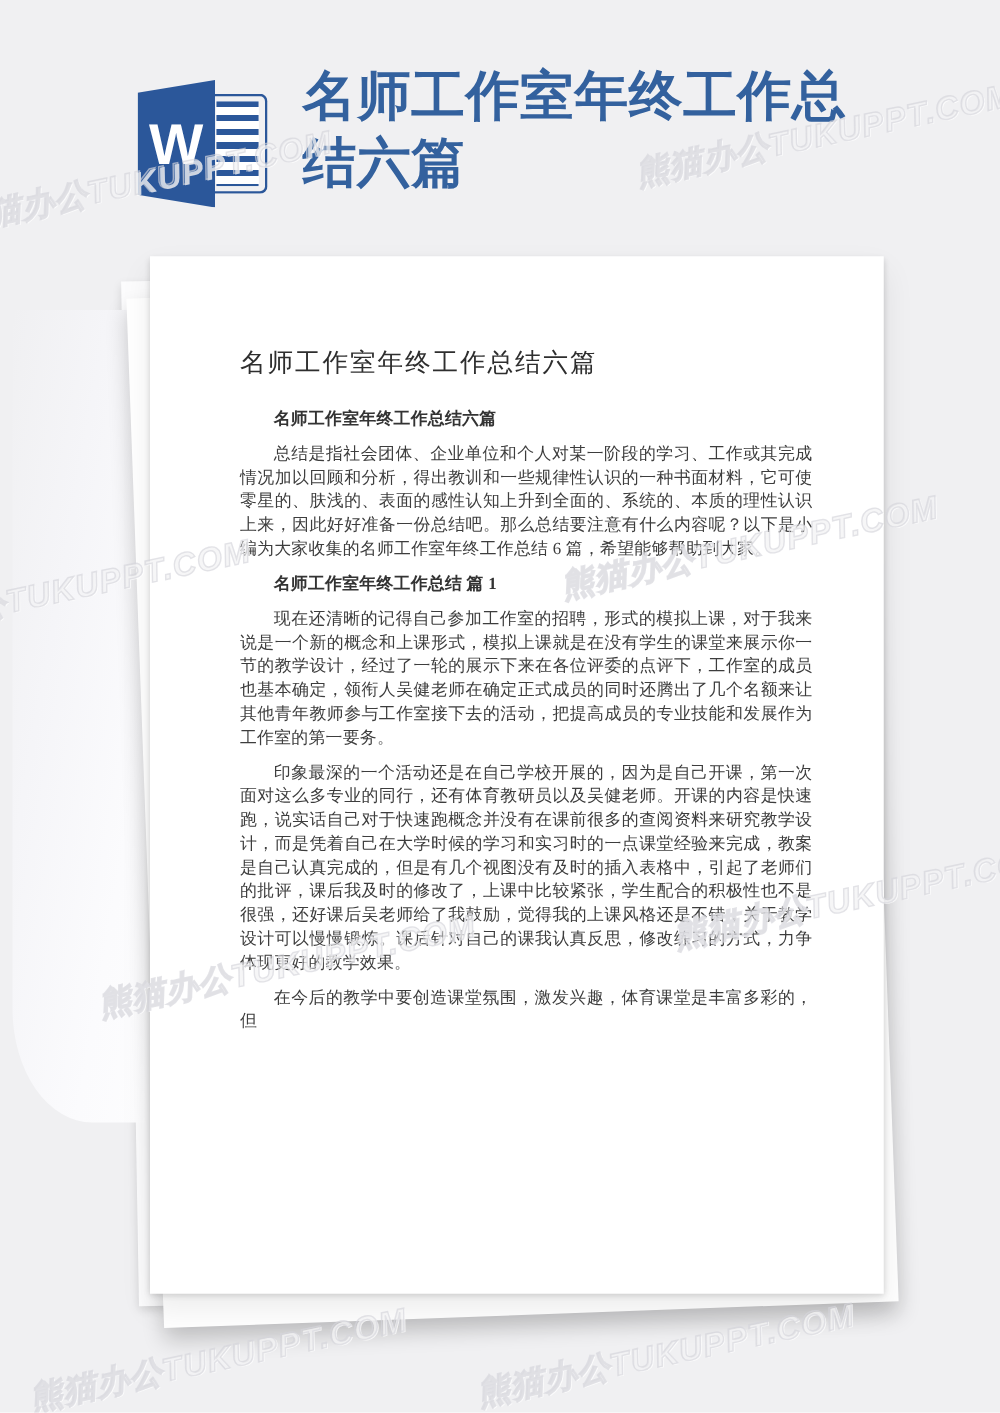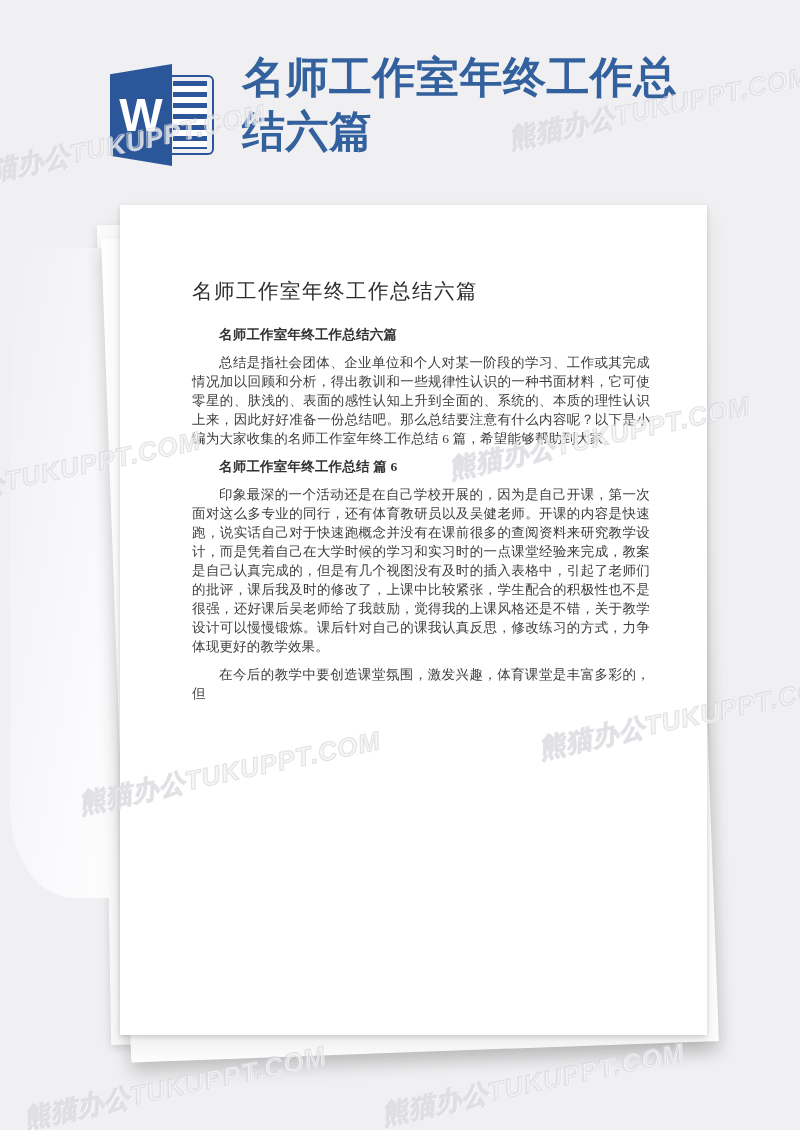--- a/index.html
+++ b/index.html
@@ -111,21 +111,22 @@
 
   <div class="pages">
     <div class="sheet back2"></div>
     <div class="left-curl"></div>
     <div class="sheet back1"></div>
 
     <div class="sheet page-main">
       <h2 class="doc-title">名师工作室年终工作总结六篇</h2>
       <p class="block bold">名师工作室年终工作总结六篇</p>
       <p class="block">总结是指社会团体、企业单位和个人对某一阶段的学习、工作或其完成情况加以回顾和分析，得出教训和一些规律性认识的一种书面材料，它可使零星的、肤浅的、表面的感性认知上升到全面的、系统的、本质的理性认识上来，因此好好准备一份总结吧。那么总结要注意有什么内容呢？以下是小编为大家收集的名师工作室年终工作总结 6 篇，希望能够帮助到大家。</p>
-      <p class="block bold">名师工作室年终工作总结 篇 6</p>
+      <p class="block bold">名师工作室年终工作总结 篇 1</p>
+      <p class="block">现在还清晰的记得自己参加工作室的招聘，形式的模拟上课，对于我来说是一个新的概念和上课形式，模拟上课就是在没有学生的课堂来展示你一节的教学设计，经过了一轮的展示下来在各位评委的点评下，工作室的成员也基本确定，领衔人吴健老师在确定正式成员的同时还腾出了几个名额来让其他青年教师参与工作室接下去的活动，把提高成员的专业技能和发展作为工作室的第一要务。</p>
       <p class="block">印象最深的一个活动还是在自己学校开展的，因为是自己开课，第一次面对这么多专业的同行，还有体育教研员以及吴健老师。开课的内容是快速跑，说实话自己对于快速跑概念并没有在课前很多的查阅资料来研究教学设计，而是凭着自己在大学时候的学习和实习时的一点课堂经验来完成，教案是自己认真完成的，但是有几个视图没有及时的插入表格中，引起了老师们的批评，课后我及时的修改了，上课中比较紧张，学生配合的积极性也不是很强，还好课后吴老师给了我鼓励，觉得我的上课风格还是不错，关于教学设计可以慢慢锻炼。课后针对自己的课我认真反思，修改练习的方式，力争体现更好的教学效果。</p>
       <p class="block">在今后的教学中要创造课堂氛围，激发兴趣，体育课堂是丰富多彩的，但</p>
 
     </div>
   </div>
 
   <div class="watermarks">
     <span class="wm" style="left:-40px;  top:128px;">熊猫办公TUKUPPT.COM</span>
     <span class="wm" style="left:505px;  top:90px;">熊猫办公TUKUPPT.COM</span>
     <span class="wm" style="left:-105px; top:455px;">熊猫办公TUKUPPT.COM</span>

